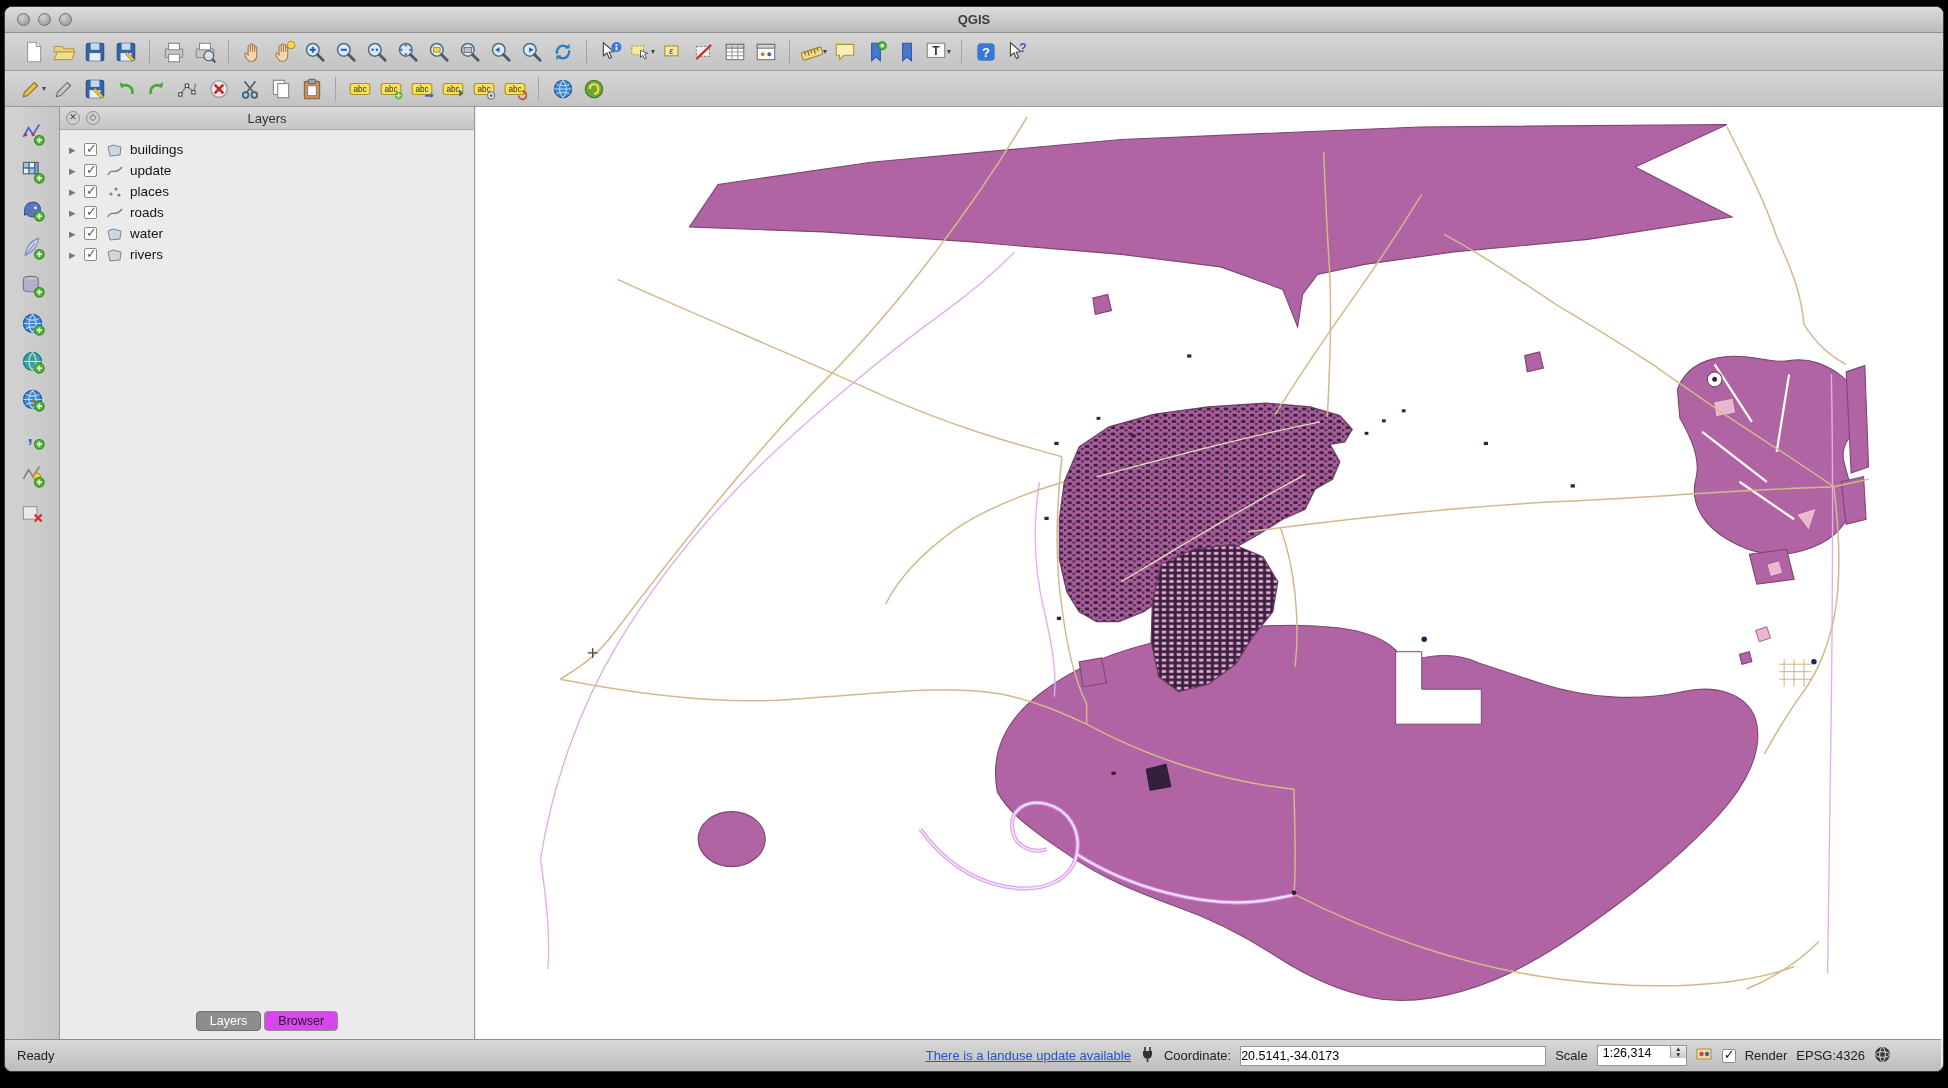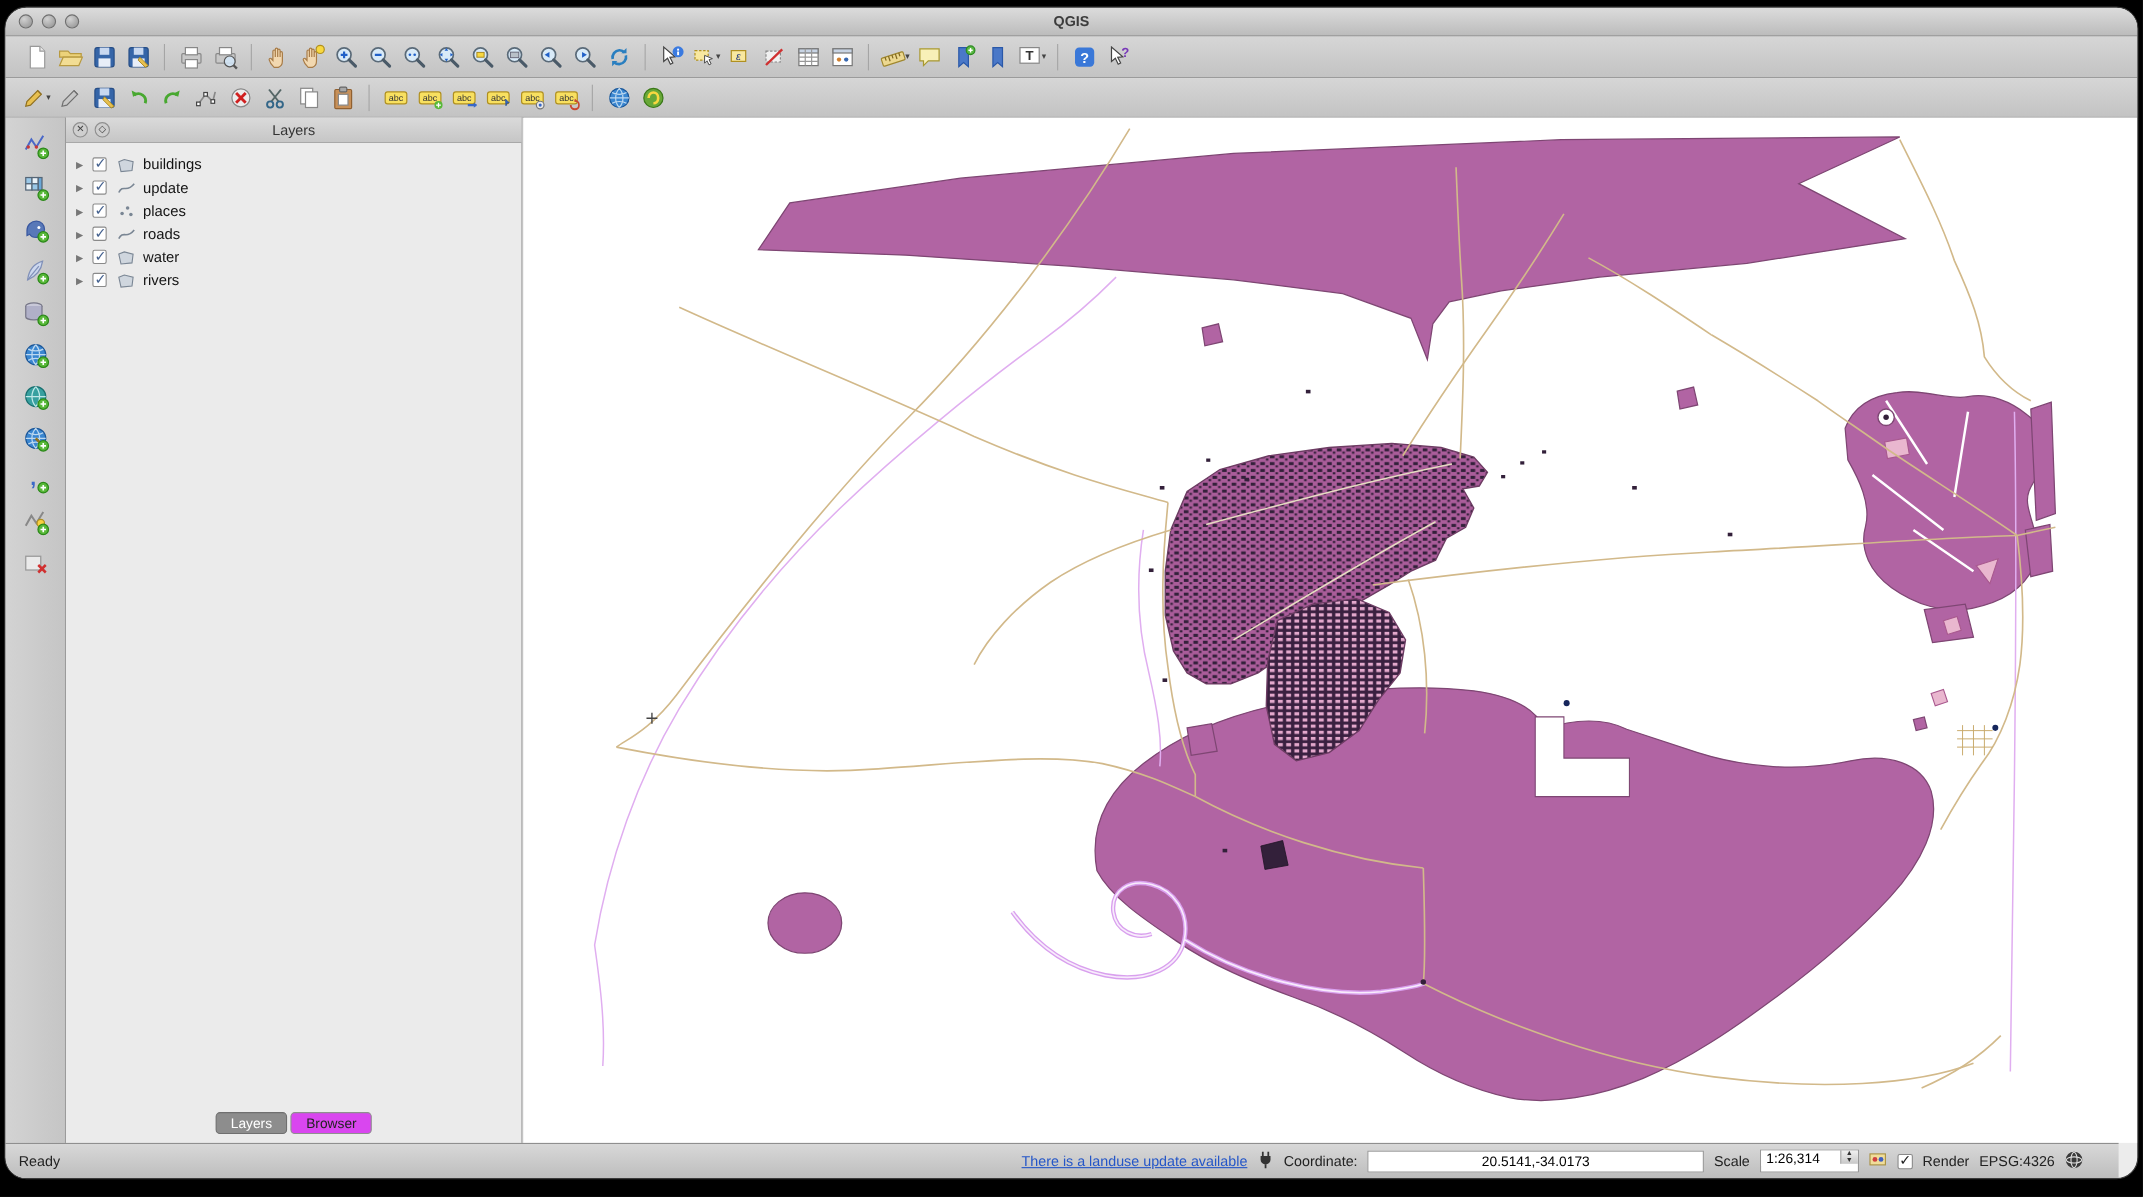--- a/index.html
+++ b/index.html
@@ -3,21 +3,21 @@
 <meta charset="utf-8">
 <style>
   :root{
     --landuse:#b164a3; --landuse-stroke:#7e4673;
     --road:#d2b98a; --road-light:#e6dcc2;
     --river:#e0aef0; --river-deep:#d9a0ee;
     --building:#33203a; --link:#2456c8;
   }
   *{margin:0;padding:0;box-sizing:border-box;}
   html,body{width:1948px;height:1088px;background:#000;font-family:"Liberation Sans",sans-serif;overflow:hidden;}
-  .window{position:absolute;left:4px;top:6px;width:1940px;height:1066px;border-radius:20px;overflow:hidden;
+  .window{position:absolute;left:4px;top:6px;width:1940px;height:1066px;border-radius:8px;overflow:hidden;
           background:#ececec;border:1px solid #3a3a3a;}
   
   .titlebar{height:26px;background:linear-gradient(#dcdcdc,#bcbcbc);border-bottom:1px solid #8f8f8f;
             display:flex;align-items:center;justify-content:center;position:relative;}
   .title{font-size:13px;font-weight:600;color:#3c3c3c;}
   .tl{position:absolute;left:12px;top:6px;display:flex;gap:8px;}
   .tl span{width:13px;height:13px;border-radius:50%;background:radial-gradient(circle at 35% 30%,#d2d2d2,#8e8e8e);
            border:1px solid #6f6f6f;}
   
   .tbar{display:flex;align-items:center;padding:0 12px;background:linear-gradient(#d6d6d6,#c3c3c3);
@@ -57,26 +57,26 @@
   .lu{fill:var(--landuse);stroke:var(--landuse-stroke);stroke-width:0.9;}
   .road{stroke:var(--road);stroke-width:1.2;fill:none;}
   .roadl{stroke:var(--road-light);stroke-width:1.1;fill:none;}
   .hatch{stroke:#c8a868;stroke-width:0.7;fill:none;}
   .riv{stroke:var(--river);stroke-width:1.1;fill:none;}
   .rivw{stroke:var(--river-deep);stroke-width:3.2;fill:none;}
   .rivc{stroke:#f8ecfc;stroke-width:1.2;fill:none;}
   .bld{fill:var(--building);}
   .pink{fill:#e9b7cf;stroke:#a8588e;stroke-width:0.8;}
   
-  .statusbar{position:absolute;left:0;right:17px;bottom:0;height:32px;background:linear-gradient(#d8d8d8,#bdbdbd);
+  .statusbar{position:absolute;left:0;right:2px;bottom:0;height:32px;background:linear-gradient(#d8d8d8,#bdbdbd);
              border-top:1px solid #8f8f8f;display:flex;align-items:center;gap:9px;
-             padding:0 32px 0 12px;font-size:13px;color:#222;}
+             padding:0 50px 0 12px;font-size:13px;color:#222;}
   .sb-right{margin-left:auto;display:flex;align-items:center;gap:9px;}
   .link{color:var(--link);text-decoration:underline;cursor:pointer;}
-  .sb-input{height:20px;border:1px solid #979797;background:#fff;text-align:center;font-size:12.5px;width:306px;font-family:inherit;}
+  .sb-input{height:20px;border:1px solid #979797;background:#fff;font-size:12.5px;width:306px;font-family:inherit;}
   .scale-wrap{display:flex;align-items:flex-start;height:21px;border:1px solid #979797;background:#fff;}
   .scale-input{border:none;width:72px;font-size:12.5px;padding:0 5px;font-family:inherit;outline:none;}
   .spin{width:16px;border-left:1px solid #979797;display:flex;flex-direction:column;align-items:center;justify-content:center;
         font-size:6.5px;line-height:6px;color:#333;background:linear-gradient(#f0f0f0,#c8c8c8);}
   .sb-cb{width:14px;height:14px;background:#fff;border:1px solid #8a8a8a;border-radius:2px;position:relative;}
   .sb-cb.on::after{content:"✓";position:absolute;left:1px;top:-3px;font-size:13px;color:#222;}
 </style>
 </head>
 <body>
 

